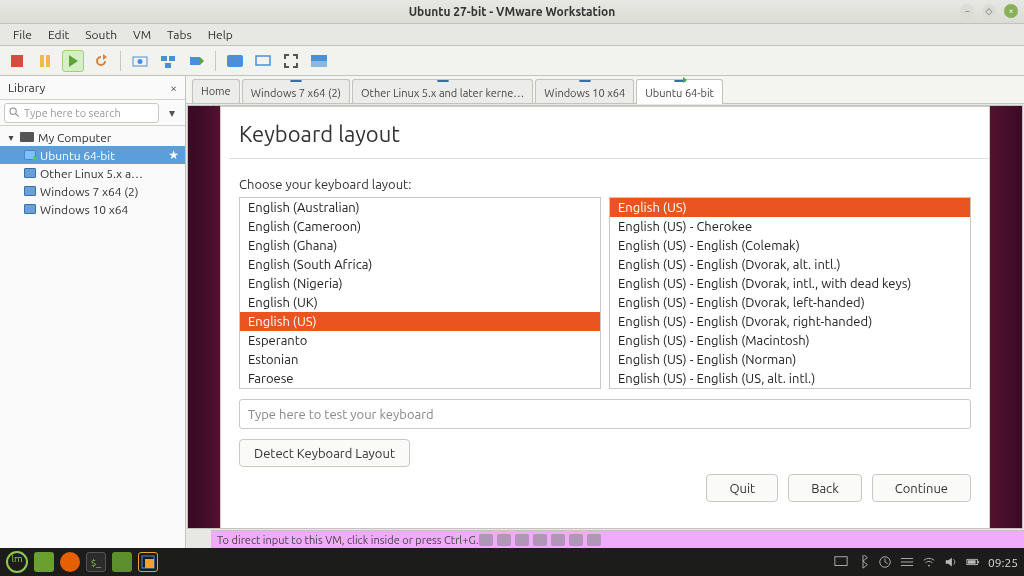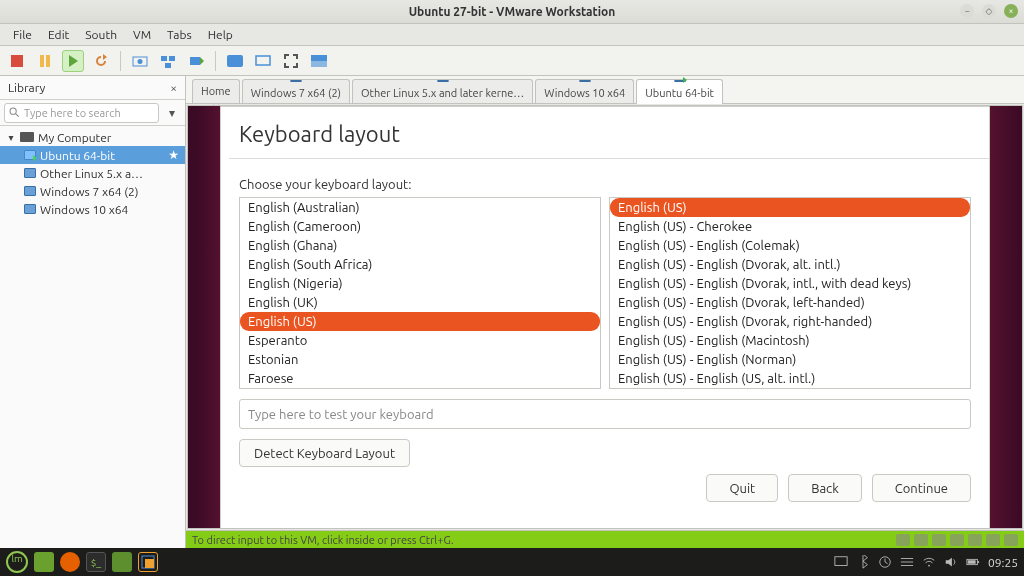--- a/index.html
+++ b/index.html
@@ -47,33 +47,33 @@
   
   .content { flex: 1; display: flex; flex-direction: column; min-width: 0; }
   .tabs { height: 28px; background: #f4f4f0; border-bottom: 1px solid #c3c3bd; display: flex; align-items: flex-end; padding-left: 6px; gap: 2px; }
   .tab { height: 24px; border: 1px solid #c3c3bd; border-bottom: none; border-radius: 3px 3px 0 0; background: #ececea; display: flex; align-items: center; padding: 0 8px; gap: 5px; font-size: 11px; color: #444; white-space: nowrap; flex-direction: column; }
   .tab.active { background: #fff; height: 25px; margin-bottom: -1px; }
   .tab .x { color: #888; font-size: 10px; }
   .home-ico { width: 12px; height: 10px; background: #555; clip-path: polygon(50% 0,100% 50%,85% 50%,85% 100%,15% 100%,15% 50%,0 50%); }
 
   
   .vm-wrap { flex: 1; background: #fff; border: 1px solid #c3c3bd; margin: 1px; position: relative; overflow: hidden; }
-  .status { height: 18px; border-top: 1px solid #c3c3bd; background: #84cc16; display: flex; align-items: center; padding: 0 6px; font-size: 11px; color: #444; justify-content: space-between; }
+  .status { height: 18px; border-top: 1px solid #c3c3bd; background: #f0abfc; display: flex; align-items: center; padding: 0 6px; font-size: 11px; color: #444; justify-content: flex-start; margin-left: 25px; }
   .status-icons { display: flex; gap: 4px; }
   .s-ico { width: 14px; height: 12px; background: #888; border-radius: 2px; opacity: .6; }
 
   
   .ubuntu { position: absolute; inset: 0; background: linear-gradient(90deg,#3b0a25 0,#3b0a25 1%,#55122f 4%,#3b0a25 8%,#000 12%,#fff 12%,#fff 88%,#000 88%,#3b0a25 92%,#55122f 96%,#3b0a25 100%); display: flex; justify-content: center; }
   .install-card { width: 770px; height: 445px; margin-top: 0; background: #fff; border: 1px solid #d0d0ca; border-radius: 0 0 6px 6px; padding: 14px 18px; position: relative; }
   .install-h { font-size: 22px; font-weight: 400; color: #333; margin-bottom: 18px; margin-left:-10px; padding-left:10px; border-bottom:1px solid #ddd; padding-bottom:12px; margin-right:-18px; }
   .install-label { font-size: 13px; color: #333; margin-bottom: 6px; }
   .kb-lists { display: flex; gap: 8px; height: 192px; }
   .listbox { flex: 1; border: 1px solid #c9c9c3; background: #fff; overflow-y: auto; font-size: 13px; color: #222; }
   .li { padding: 1px 8px; line-height: 17px; }
-  .li.sel { background: #e95420; color: #fff; border-radius: 9px; }
+  .li.sel { background: #e95420; color: #fff; }
   .listbox::-webkit-scrollbar { width: 10px; }
   .listbox::-webkit-scrollbar-thumb { background: #bcbcb8; border-radius: 5px; }
   .test-input { margin-top: 10px; height: 30px; border: 1px solid #c9c9c3; border-radius: 3px; padding: 0 8px; color: #888; font-size: 13px; display: flex; align-items: center; }
   .detect-btn { margin-top: 10px; height: 28px; border: 1px solid #c9c9c3; border-radius: 4px; background: #fafaf8; display: inline-flex; align-items: center; padding: 0 14px; font-size: 13px; color: #333; }
   .nav-btns { position: absolute; right: 18px; bottom: 48px; display: flex; gap: 10px; }
   .nav-btn { height: 28px; border: 1px solid #c9c9c3; border-radius: 4px; background: #fafaf8; display: inline-flex; align-items: center; padding: 0 22px; font-size: 13px; color: #333; }
 
   
   .taskbar { height: 28px; background: #1c1c1a; display: flex; align-items: center; padding: 0 6px; gap: 6px; color: #ccc; font-size: 11px; }
   .tk-icon { width: 20px; height: 20px; border-radius: 3px; display: flex; align-items: center; justify-content: center; }

